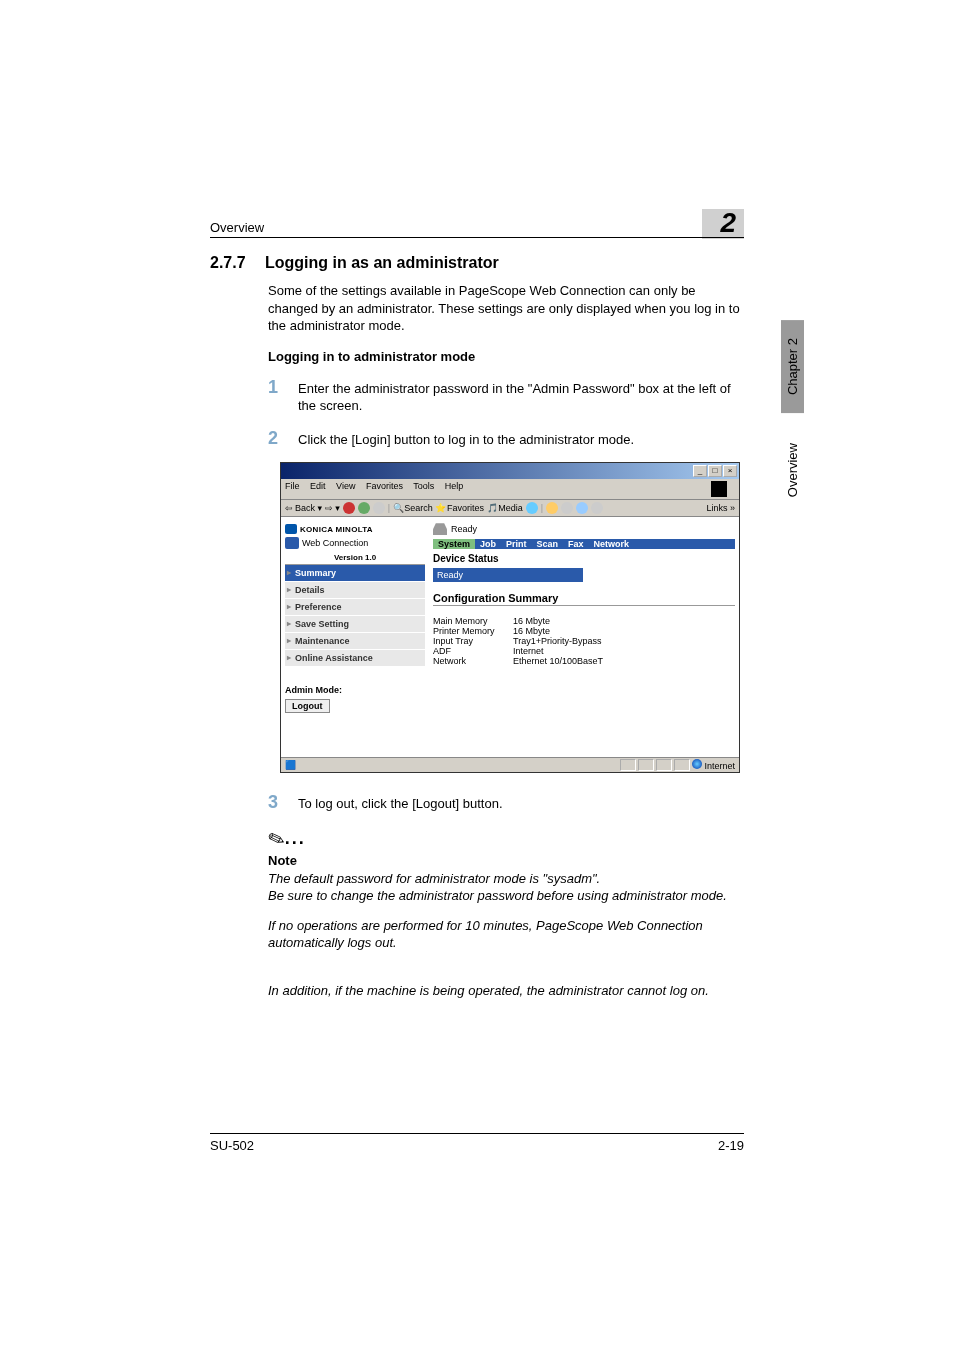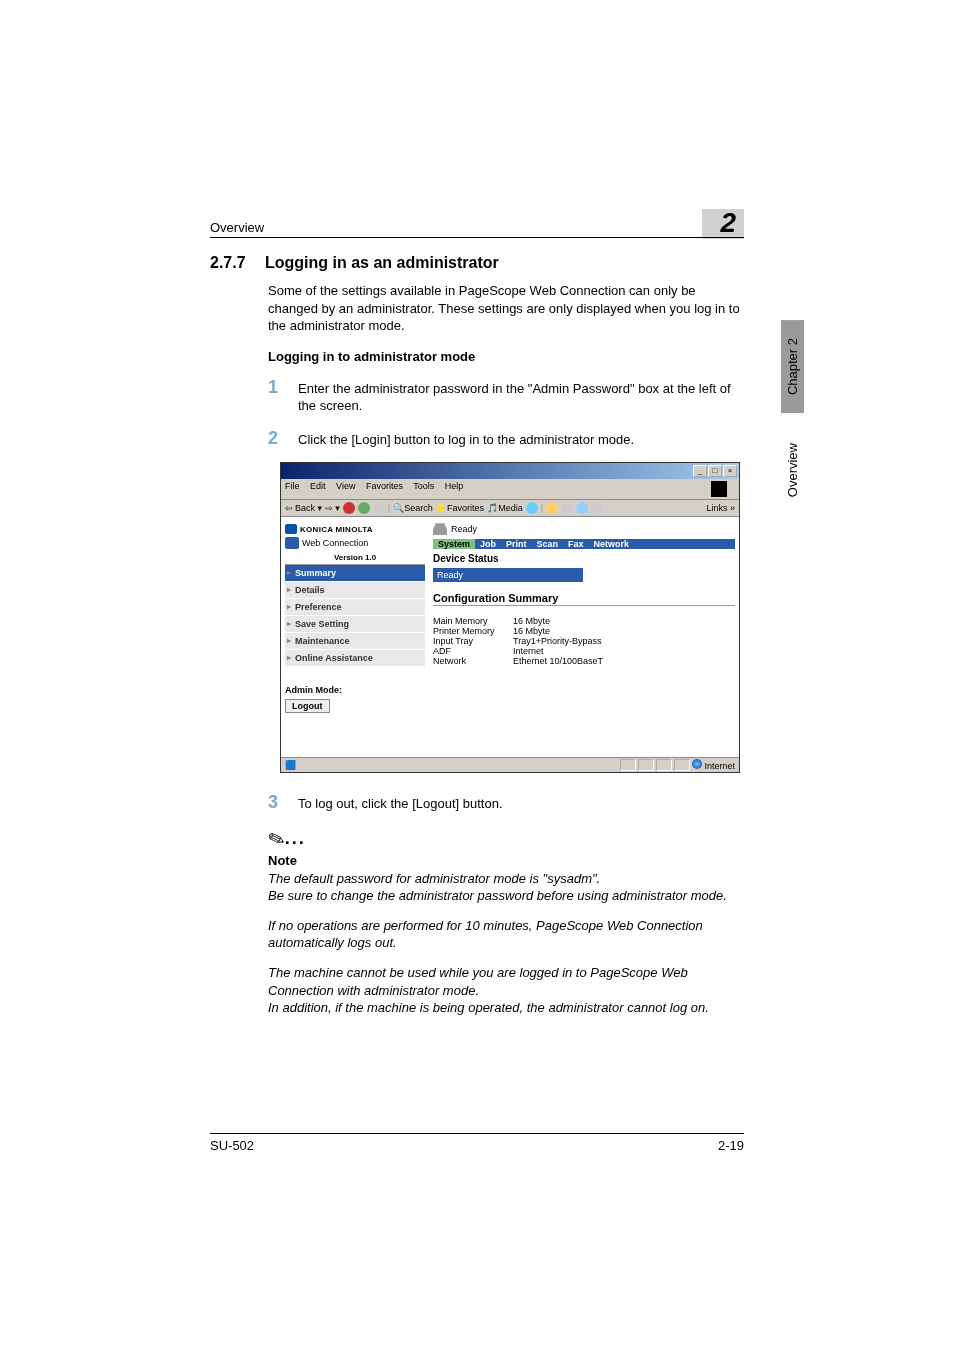--- a/index.html
+++ b/index.html
@@ -466,21 +466,21 @@
     <div>
       <span class="note-icon">✎</span><span class="note-dots">...</span>
     </div>
     <div class="note-label">Note</div>
     <div class="note-text">
       <span>The default password for administrator mode is "sysadm".</span><br>
       <span>Be sure to change the administrator password before using administrator mode.</span>
     </div>
     <div class="note-text">If no operations are performed for 10 minutes, PageScope Web Connection automatically logs out.</div>
     <div class="note-text">
-      <span>The machine cannot be used while you are logged in to PageScope Web Connection with administrator mode.</span><br>
+      <br>
       <span>In addition, if the machine is being operated, the administrator cannot log on.</span>
     </div>
   </div>
 </div>
 
 <div class="page-footer">
   <span>SU-502</span>
   <span>2-19</span>
 </div>
 

